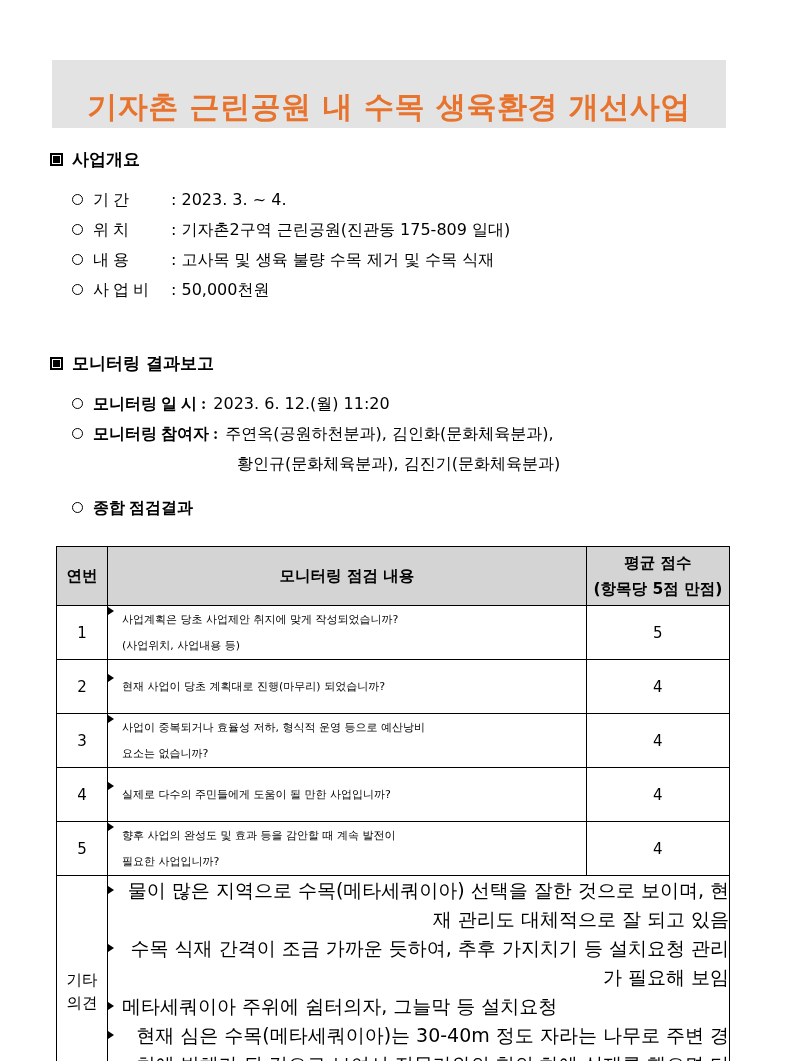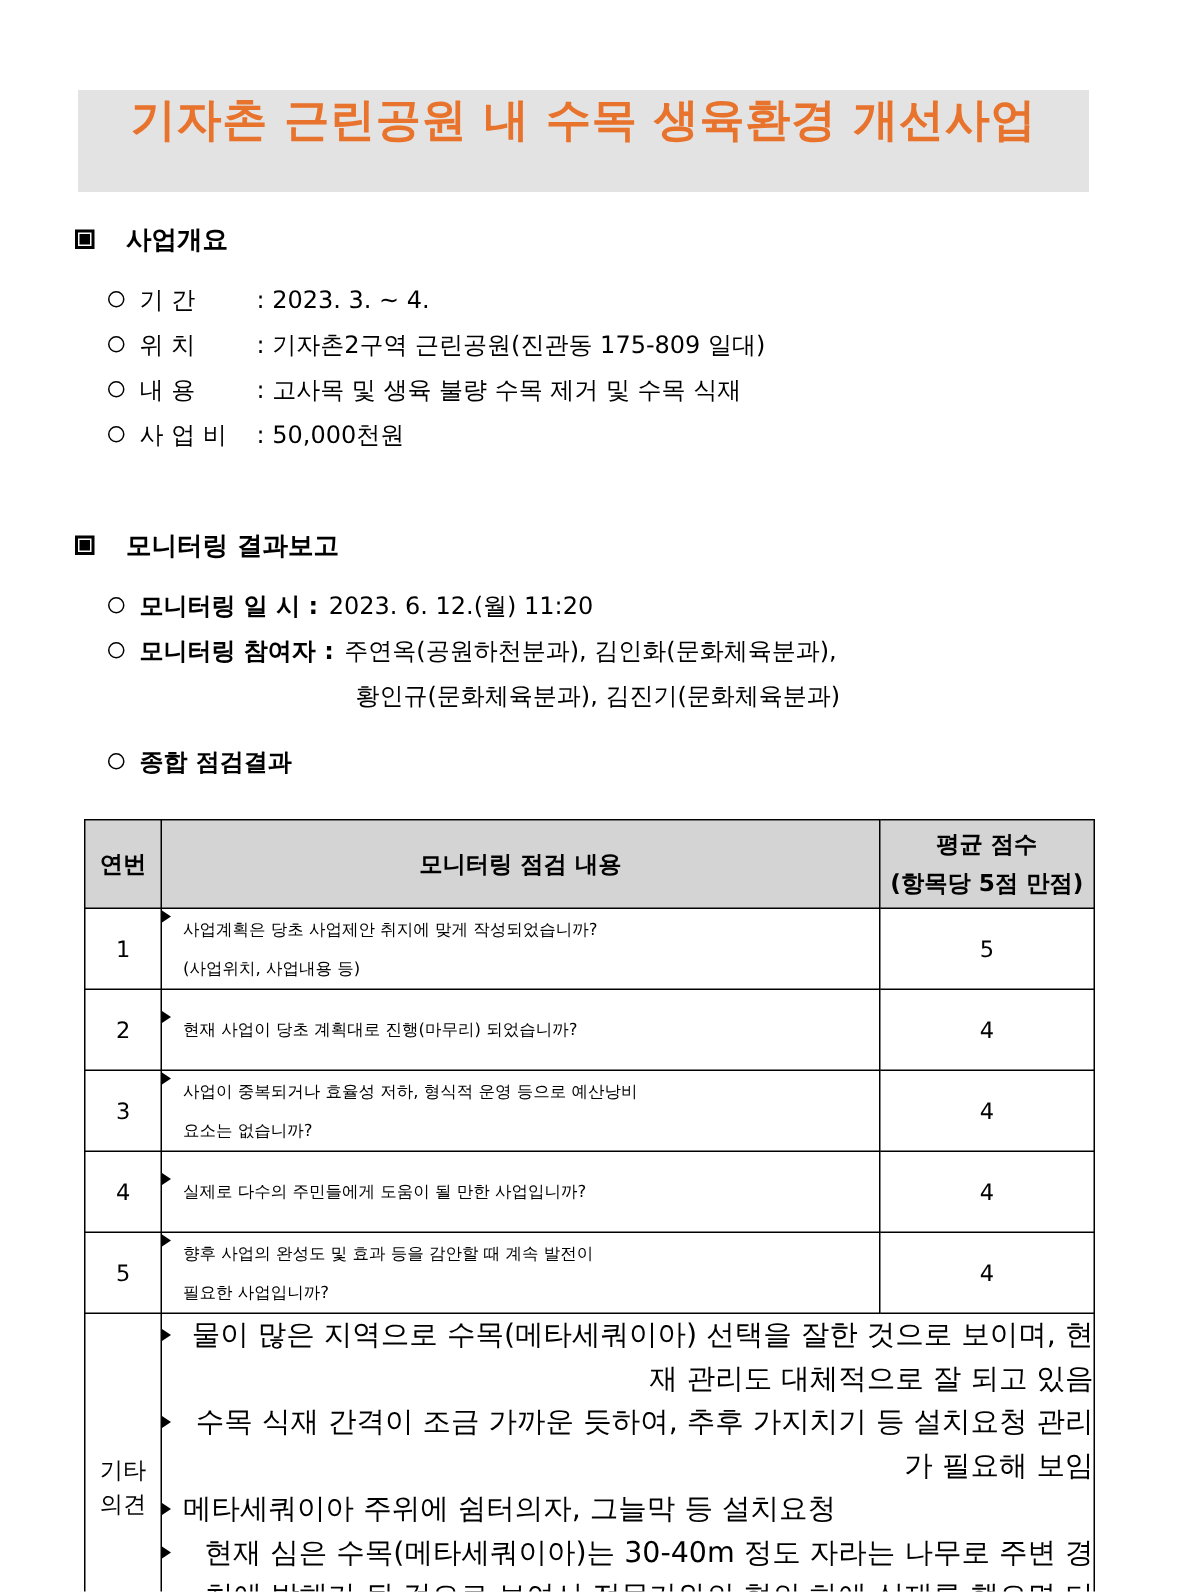--- a/index.html
+++ b/index.html
@@ -25,40 +25,40 @@
 
   
   .title-banner {
     position: absolute;
     left: 52px;
     top: 60px;
     width: 674px;
     height: 68px;
     background: #e3e3e3;
     display: flex;
-    align-items: flex-start;
+    align-items: flex-end;
     justify-content: center;
   }
   .title-text {
     color: #e8732c;
     font-size: 30px;
     font-weight: bold;
     letter-spacing: 0.5px;
     white-space: nowrap;
   }
 
   
   .section {
     position: absolute;
     left: 50px;
   }
   .section-head {
     display: flex;
     align-items: center;
-    gap: 21px;
+    gap: 9px;
     font-size: 17px;
     font-weight: bold;
   }
   .sq-marker {
     display: inline-block;
     width: 13px;
     height: 13px;
     border: 2px solid #000;
     background:
       linear-gradient(#000, #000) center/7px 7px no-repeat,
@@ -85,20 +85,21 @@
     height: 11px;
     border: 1.6px solid #000;
     border-radius: 50%;
     box-sizing: border-box;
     margin-right: 10px;
     margin-top: 9px;
     flex: 0 0 auto;
   }
   .o-label {
     display: inline-block;
+    font-family: Liberation Serif, serif;
   }
   .lbl-fixed {
     display: inline-block;
     width: 78px;
   }
   .bold-label { font-weight: bold; }
 
   .o-body { display: inline-block; }
   .o-cont {
     padding-left: 21px;

